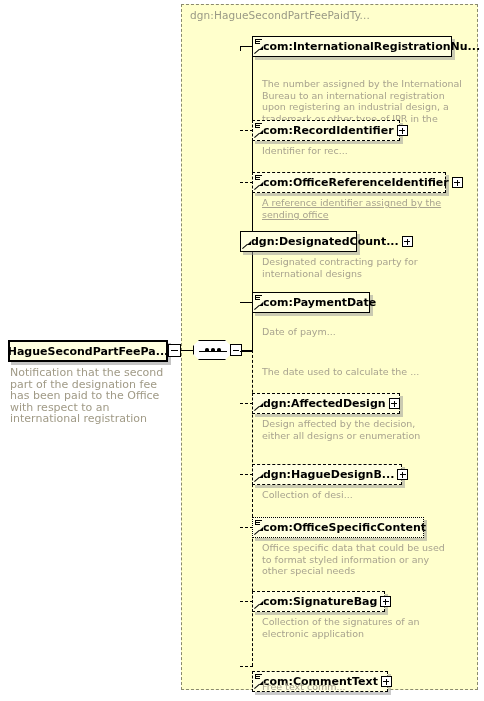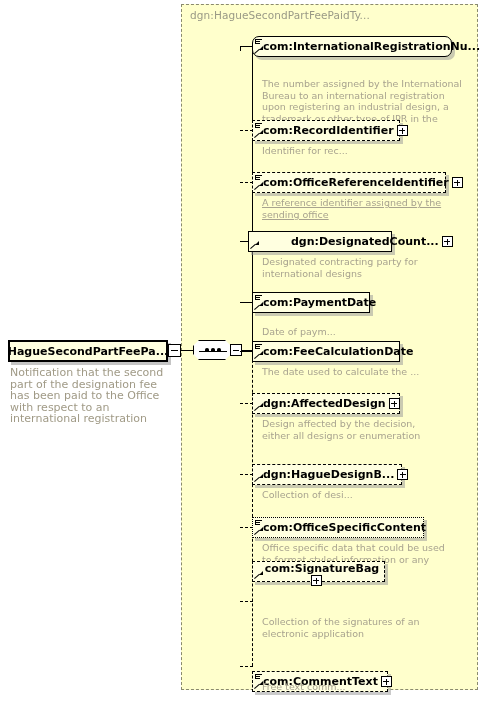--- a/index.html
+++ b/index.html
@@ -136,21 +136,21 @@
     </div>
     <div class="seq-minus"></div>
   </div>
   <div class="wire h-wire" style="left:241px;top:350px;width:12px;"></div>
 
   <div class="wire v-wire" style="left:252px;top:46px;height:305px;"></div>
   <div class="v-dashed" style="left:252px;top:350px;height:316px;"></div>
 
   <div class="wire h-wire" style="left:240px;top:46px;width:13px;"></div>
   <div class="wire v-wire" style="left:240px;top:46px;height:5px;"></div>
-  <div class="el req" style="left:252px;top:36px;width:200px;border-radius:7px;">
+  <div class="el req" style="left:252px;top:36px;width:200px;">
     <span class="g-lines">
         <i></i>
         <i></i>
         <i></i>
         <i></i>
       </span>
     <span class="g-arrow"></span>
     <span class="el-label">com:InternationalRegistrationNu...</span>
   </div>
   <div class="desc" style="left:262px;top:78px;width:200px;">The number assigned by the International Bureau to an international registration upon registering an industrial design, a trademark or other type of IPR in the International Register</div>
@@ -177,51 +177,41 @@
         <i></i>
         <i></i>
       </span>
     <span class="g-arrow"></span>
     <span class="el-label">com:OfficeReferenceIdentifier</span>
     <span class="plus-box"></span>
   </div>
   <div class="desc" style="left:262px;top:197px;width:190px;text-decoration:underline;">A reference identifier assigned by the sending office</div>
 
   <div class="wire h-wire" style="left:240px;top:241px;width:13px;"></div>
-  <div class="el req" style="left:248px;top:231px;width:144px;padding-left:32px;">
+  <div class="el req" style="left:240px;top:231px;width:117px;">
     <span class="g-arrow"></span>
     <span class="el-label">dgn:DesignatedCount...</span>
     <span class="plus-box"></span>
   </div>
   <div class="desc" style="left:262px;top:256px;width:190px;">Designated contracting party for international designs</div>
 
   <div class="wire h-wire" style="left:240px;top:302px;width:13px;"></div>
   <div class="el req" style="left:252px;top:292px;width:118px;">
     <span class="g-lines">
         <i></i>
         <i></i>
         <i></i>
         <i></i>
       </span>
     <span class="g-arrow"></span>
     <span class="el-label">com:PaymentDate</span>
   </div>
   <div class="desc" style="left:262px;top:326px;width:190px;">Date of paym...</div>
 
   <div class="wire h-wire" style="left:240px;top:351px;width:13px;"></div>
-  <div class="el req" style="left:252px;top:341px;width:148px;">
-    <span class="g-lines">
-        <i></i>
-        <i></i>
-        <i></i>
-        <i></i>
-      </span>
-    <span class="g-arrow"></span>
-    <span class="el-label">com:FeeCalculationDate</span>
-  </div>
   <div class="desc" style="left:262px;top:366px;width:200px;">The date used to calculate the ...</div>
 
   <div class="h-dashed" style="left:240px;top:403px;width:13px;"></div>
   <div class="el opt" style="left:252px;top:393px;width:148px;">
     <span class="g-arrow"></span>
     <span class="el-label">dgn:AffectedDesign</span>
     <span class="plus-box"></span>
   </div>
   <div class="desc" style="left:262px;top:418px;width:180px;">Design affected by the decision, either all designs or enumeration</div>
 
@@ -240,21 +230,21 @@
         <i></i>
         <i></i>
         <i></i>
       </span>
     <span class="g-arrow"></span>
     <span class="el-label">com:OfficeSpecificContent</span>
   </div>
   <div class="desc" style="left:262px;top:542px;width:190px;">Office specific data that could be used to format styled information or any other special needs</div>
 
   <div class="h-dashed" style="left:240px;top:601px;width:13px;"></div>
-  <div class="el opt" style="left:252px;top:561px;width:133px;flex-direction:column;">
+  <div class="el opt" style="left:252px;top:591px;width:133px;">
     <span class="g-arrow"></span>
     <span class="el-label">com:SignatureBag</span>
     <span class="plus-box"></span>
   </div>
   <div class="desc" style="left:262px;top:616px;width:190px;">Collection of the signatures of an electronic application</div>
 
   <div class="h-dashed" style="left:240px;top:666px;width:13px;"></div>
   <div class="el opt" style="left:252px;top:656px;width:136px;margin-top:15px;">
     <span class="g-lines">
         <i></i>

